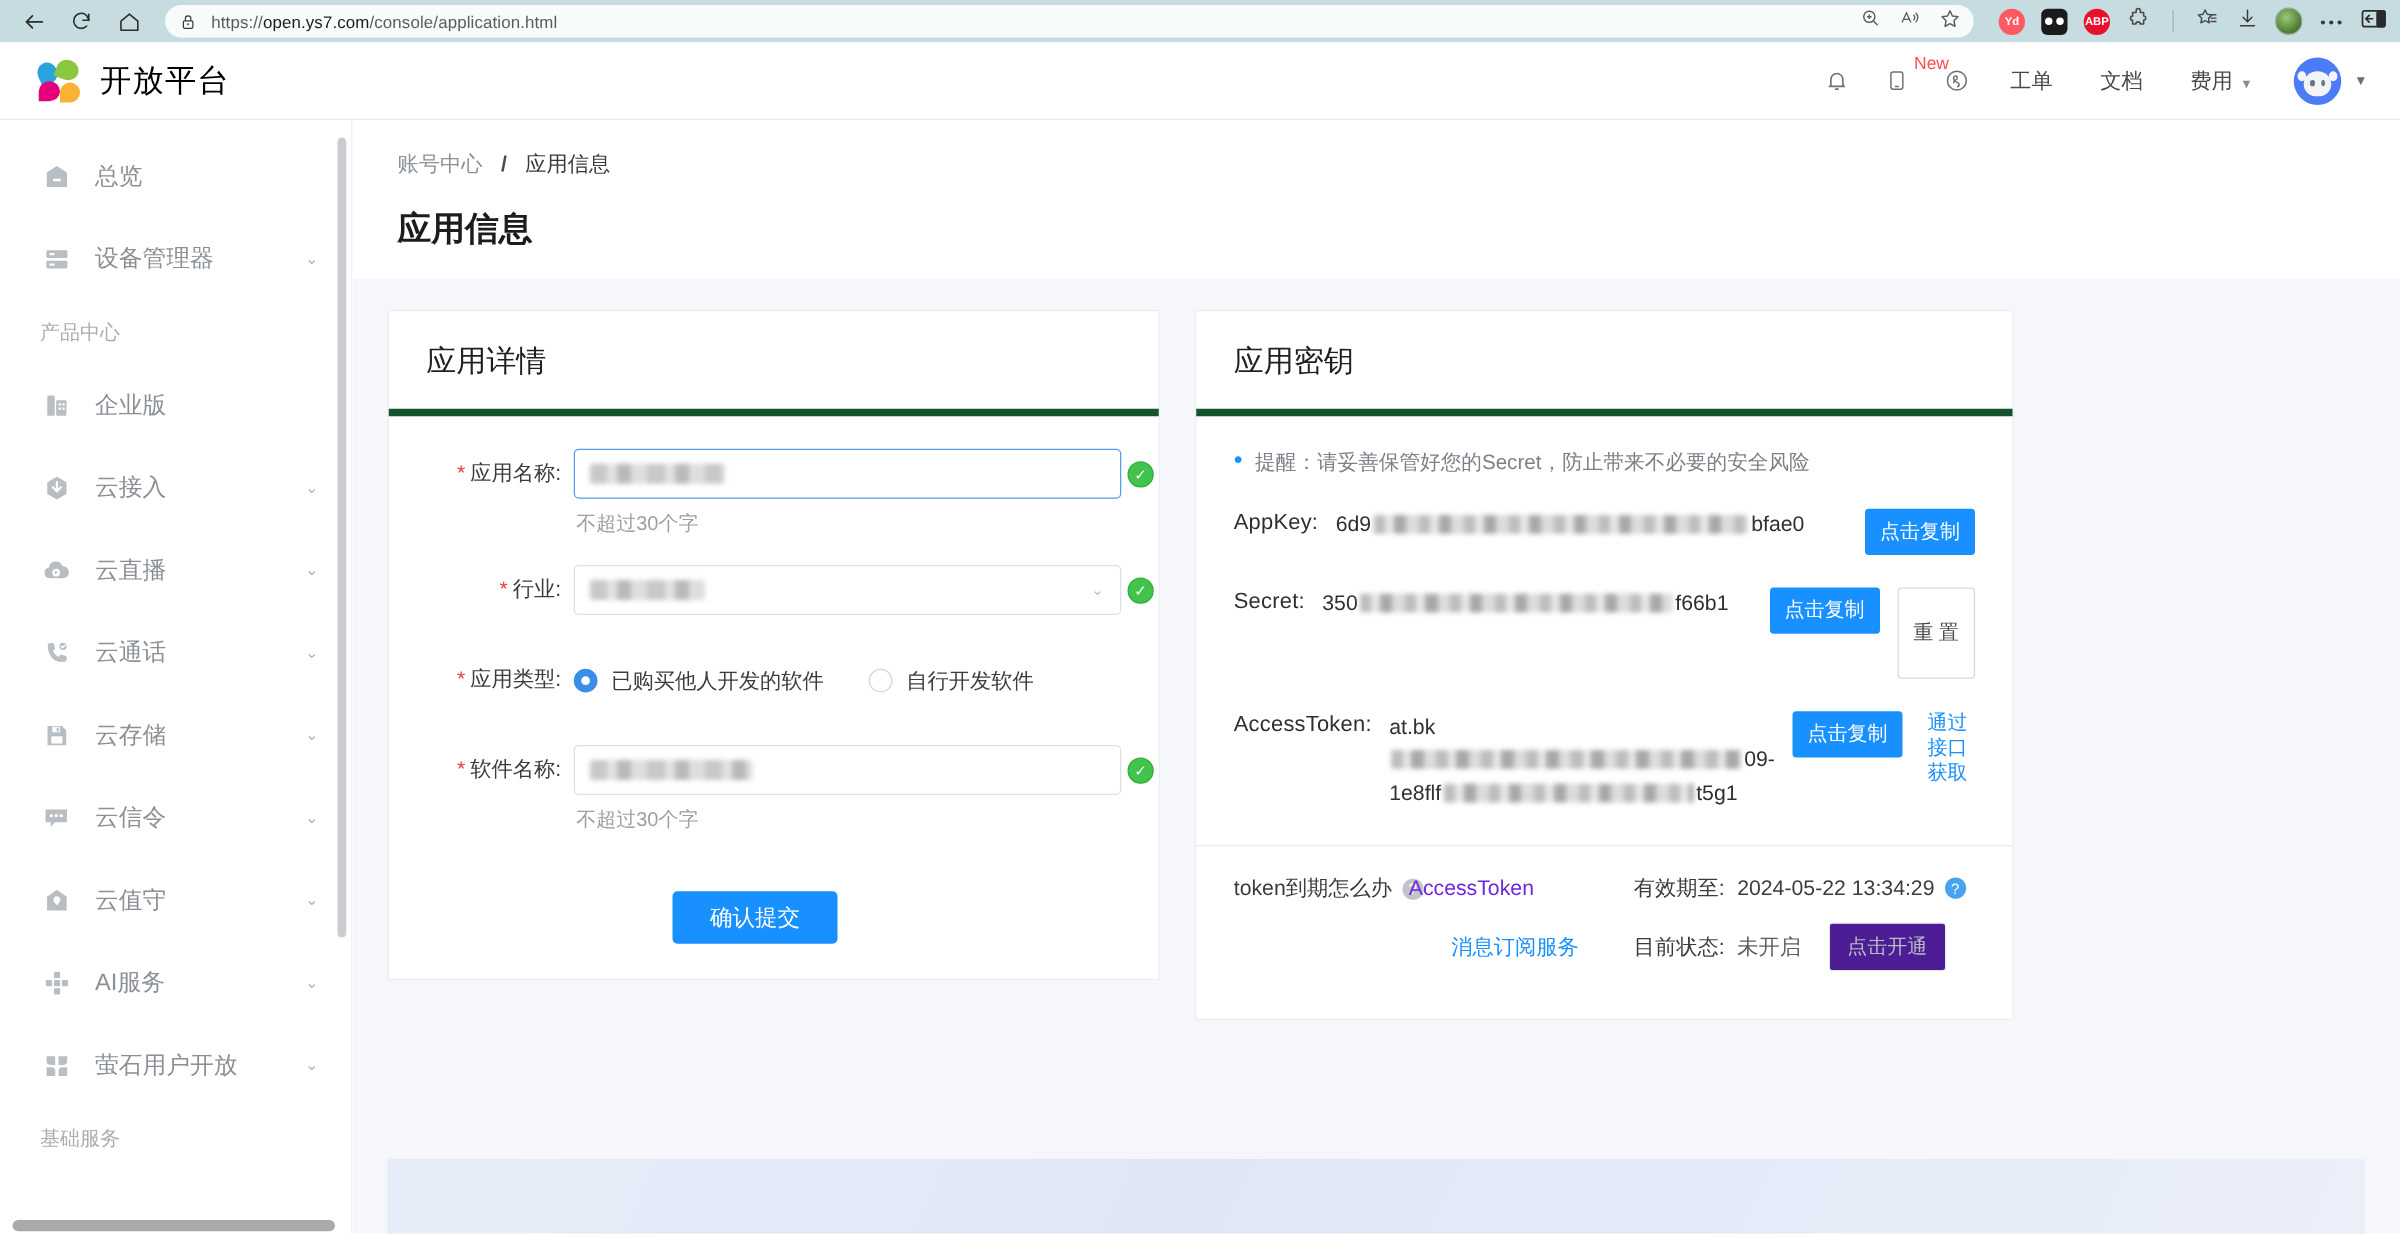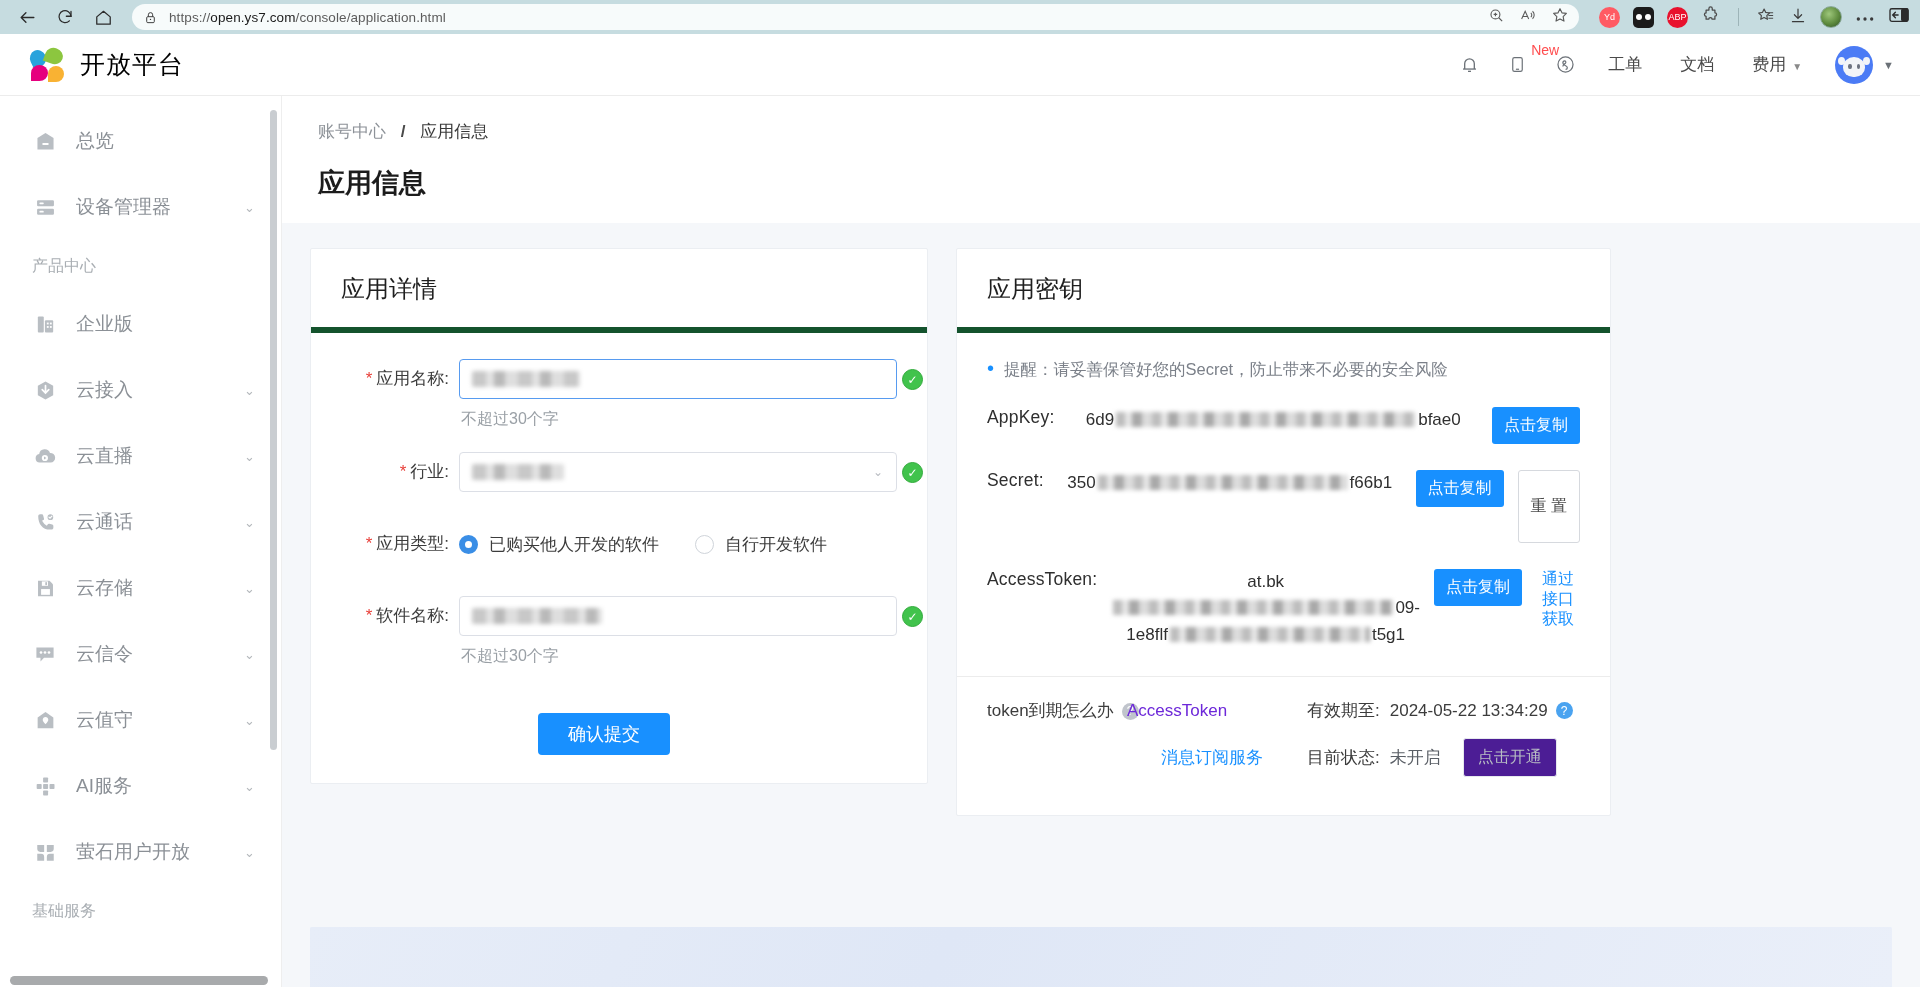--- a/index.html
+++ b/index.html
@@ -42,21 +42,21 @@
     flex: 1 1 auto;
     font-size: 13.5px;
     color: #5c5c5c;
     white-space: nowrap; overflow: hidden;
     letter-spacing: .1px;
   }
   .url-text b { color:#1b1b1b; font-weight:400; }
   .url-icons { display:flex; align-items:center; gap: 14px; flex:none; margin-left: 8px; color:#4a4a4a;}
   .ext-icons { display:flex; align-items:center; gap: 13px; flex:none; padding-left: 8px;}
   .ext-ico { width:21px; height:21px; border-radius:50%; display:flex; align-items:center;justify-content:center;
-             font-size:9px; font-weight:normal; color:#fff; }
+             font-size:9px; font-weight:bold; color:#fff; }
   .ico-yd { background:#ff5a63; }
   .ico-dots { background:#1b1b1b; border-radius:5px; width:21px;height:21px; display:flex;align-items:center;justify-content:center;gap:2.5px;}
   .ico-dots i { width:6px;height:6px;background:#fff;border-radius:50%; display:block;}
   .ico-abp { background:#e8112d; }
   .chrome-sep { width:1px; height:18px; background:#9db4b8; margin: 0 4px; }
   .avatar-pic {
     width:22px;height:22px;border-radius:50%;
     background: radial-gradient(circle at 40% 35%, #9ec77b 0%, #5e8b3e 55%, #2f4f23 100%);
     border:1px solid #8aa99a;
   }
@@ -238,21 +238,21 @@
 
   
   .rp { padding: 26px 30px 0 30px; font-size: 17px; color: #3c3c3c; }
   .notice { display:flex; align-items:flex-start; gap:10px; color:#7b8089; font-size:16.5px; }
   .notice .bullet { color:#1890ff; font-size: 20px; line-height: 0.9; }
   .kv {
     display:flex; align-items:flex-start;
     margin-top: 26px; gap: 14px;
   }
   .kv-label { flex:none; white-space:nowrap; font-size:17.5px; color:#2f2f2f; letter-spacing:.2px;}
-  .kv-val { flex: 1 1 auto; min-width: 0; font-size: 17px; color:#2f2f2f; position:relative; line-height: 1.55; text-align: center;}
+  .kv-val { flex: 1 1 auto; min-width: 0; font-size: 17px; color:#2f2f2f; position:relative; line-height: 1.55;}
   .mask {
     display:inline-block; height: 15px; vertical-align: -2px;
     background: repeating-linear-gradient(90deg,#bdbdbd 0 9px,#e6e6e6 9px 16px,#a8a8a8 16px 26px,#dcdcdc 26px 36px);
     filter: blur(2.2px);
     margin: 0 2px;
   }
   .btn-copy {
     flex:none; background:#1890ff; color:#fff; font-size:16px;
     padding: 8px 12px; border-radius:3px; border:none; white-space:nowrap;
   }

